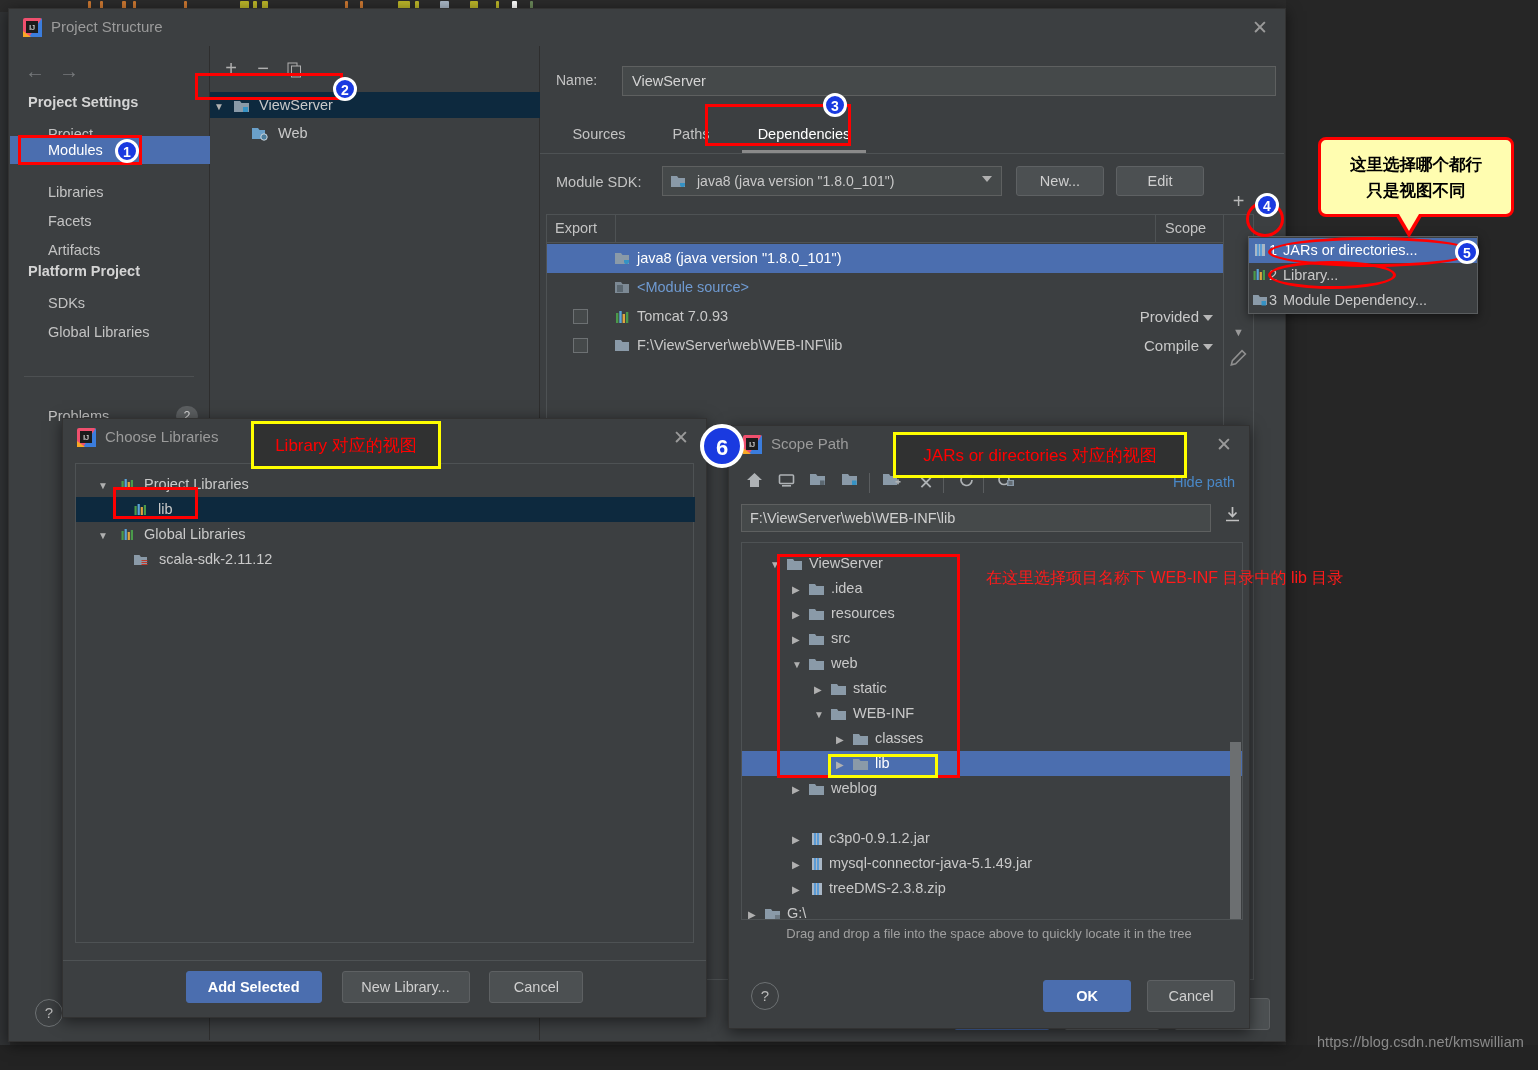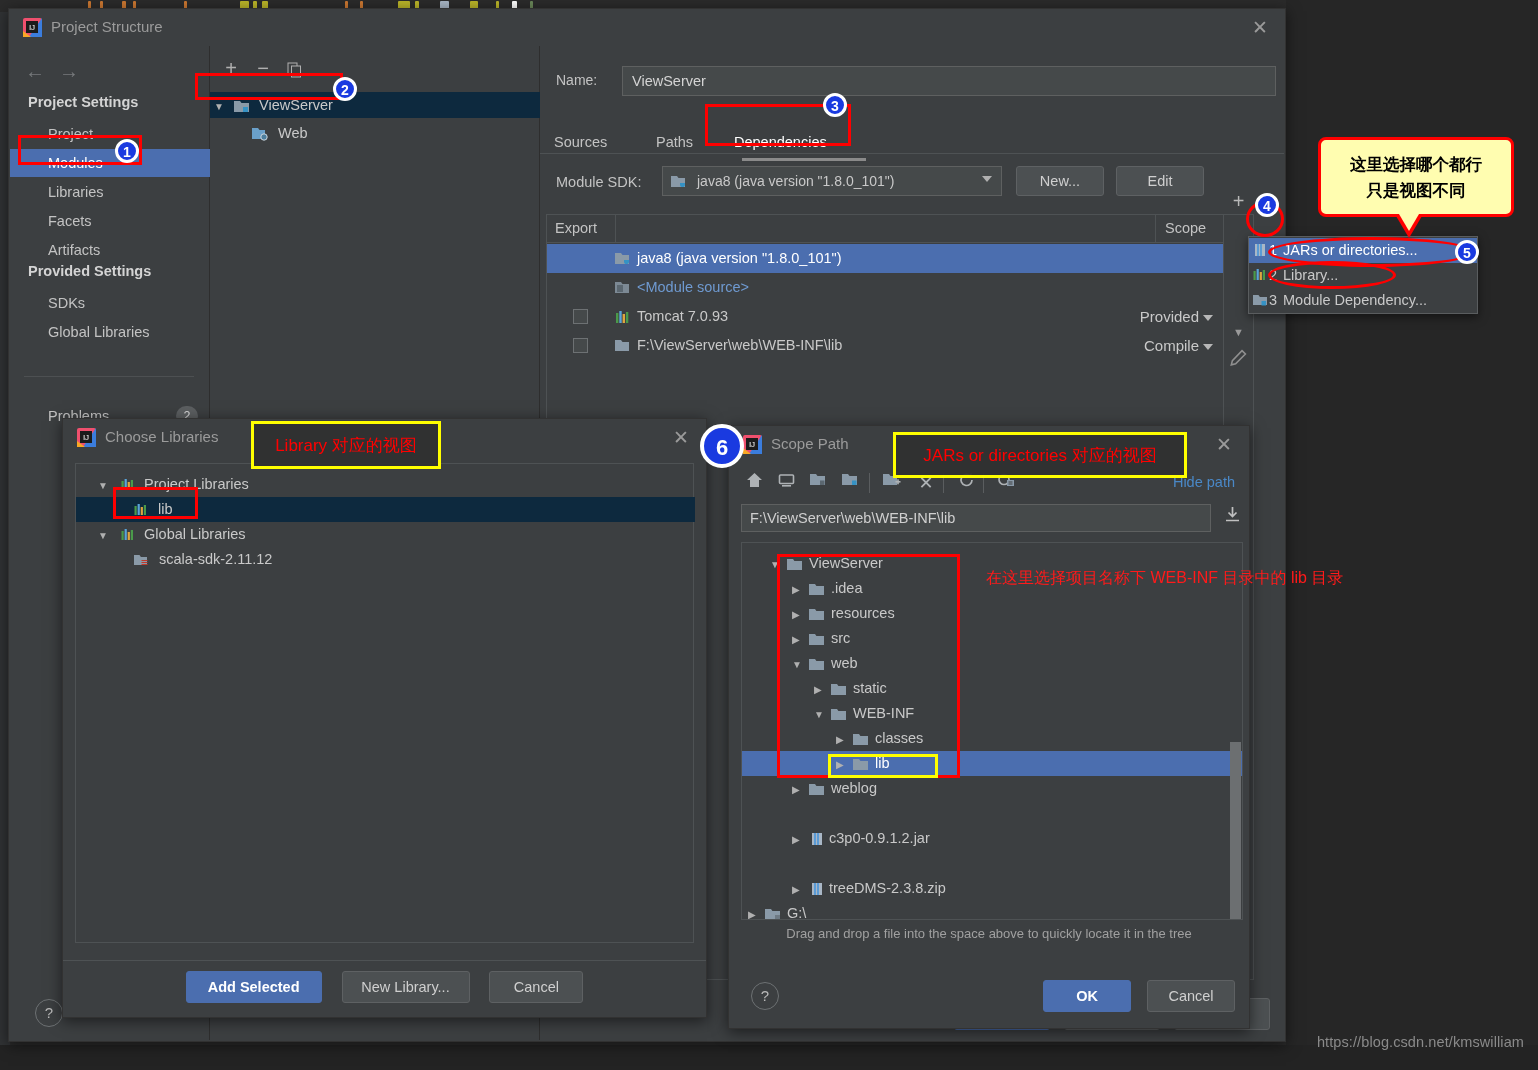--- a/index.html
+++ b/index.html
@@ -59,22 +59,22 @@
   .mod-row { position:absolute; left:0; width:330px; height:26px; line-height:26px; color:#c9c9c9; font-size:14.5px;
              cursor:pointer; }
   .mod-row.selected { background:#0d293e; }
   .tri { display:inline-block; width:14px; color:#b0b0b0; font-size:10px; }
 
   #ps-detail { position:absolute; left:531px; top:37px; right:1px; bottom:1px; background:#3c3f41; }
   #name-label { position:absolute; left:16px; top:26px; font-size:14px; color:#c3c3c3; }
   #name-input { position:absolute; left:82px; top:20px; width:654px; height:30px; background:#45494a;
                 border:1px solid #5e6060; color:#d4d4d4; font-size:14.5px; padding:0 9px; line-height:28px; }
   .tabbar { position:absolute; left:0; top:70px; right:0; height:38px; border-bottom:1px solid #4e5254; }
-  .tab { position:absolute; top:8px; height:37px; line-height:37px; color:#c3c3c3; font-size:14.5px; cursor:pointer;
-         }
+  .tab { position:absolute; top:0; height:37px; line-height:37px; color:#c3c3c3; font-size:14.5px; cursor:pointer;
+         text-align:center; }
   .tab.active { color:#ffffff; }
   .tab.active:after { content:""; position:absolute; left:8px; right:8px; bottom:0; height:3px; background:#8a8a8a; }
   #sdk-label { position:absolute; left:16px; top:128px; font-size:14.5px; color:#c3c3c3; }
   #sdk-combo { position:absolute; left:122px; top:120px; width:340px; height:30px; background:#45494a;
                border:1px solid #5e6060; color:#c9c9c9; font-size:14px; line-height:28px; padding-left:34px; }
   #sdk-combo .caret { position:absolute; right:9px; top:9px; width:0;height:0;border-left:5px solid transparent;
                       border-right:5px solid transparent;border-top:6px solid #b0b0b0; }
   .btn { position:absolute; background:#4c5052; border:1px solid #5e6163; border-radius:3px; color:#cfcfcf;
          font-size:14.5px; text-align:center; cursor:pointer; }
   #btn-new { left:476px; top:120px; width:88px; height:30px; line-height:28px; }
@@ -200,25 +200,25 @@
     <span class="dlg-close" style="right:14px">✕</span>
   </div>
 
   <div id="ps-sidebar">
     <div id="ps-nav">
       <span class="navarrow" style="left:0">←</span>
       <span class="navarrow" style="left:34px">→</span>
     </div>
     <div class="sb-head" style="top:48px">Project Settings</div>
     <div class="sb-item" style="top:74px">Project</div>
-    <div class="sb-item selected" style="top:103px">Modules</div>
+    <div class="sb-item selected" style="top:90px">Modules</div>
     <div class="sb-item" style="top:132px">Libraries</div>
     <div class="sb-item" style="top:161px">Facets</div>
     <div class="sb-item" style="top:190px">Artifacts</div>
-    <div class="sb-head" style="top:217px">Provided Settings</div>
+    <div class="sb-head" style="top:217px">Platform Project</div>
     <div class="sb-item" style="top:243px">SDKs</div>
     <div class="sb-item" style="top:272px">Global Libraries</div>
     <div class="sb-sep" style="top:330px"></div>
     <div id="sb-problems">Problems</div>
     <div id="sb-problems-badge">2</div>
   </div>
 
   <div id="ps-modules-pane">
     <div id="mod-toolbar">
       <span class="tb-btn" style="left:0">+</span>
@@ -559,20 +559,25 @@
             <path d="M0 1h6l1.4 2H15v9H0z" fill="#8a9aa8"></path>
           </svg></span><span>lib</span></div>
     <div class="sp-row" style="top:233px;padding-left:50px"><span class="tri">▶</span><span class="ico" style="margin:0 6px 0 3px"><svg width="16" height="13" viewBox="0 0 16 13">
             <path d="M0 1h6l1.4 2H15v9H0z" fill="#8a9aa8"></path>
           </svg></span><span>weblog</span></div>
     <div class="sp-row" style="top:283px;padding-left:50px"><span class="tri">▶</span><span class="ico" style="margin:0 6px 0 5px"><svg width="12" height="14" viewBox="0 0 12 14">
             <rect x="1" y="1" width="10" height="12" fill="#a9b7c6"></rect>
             <rect x="3" y="1" width="2" height="12" fill="#5b9bd5"></rect>
             <rect x="6" y="1" width="2" height="12" fill="#5b9bd5"></rect>
           </svg></span><span>c3p0-0.9.1.2.jar</span></div>
+    <div class="sp-row" style="top:308px;padding-left:50px"><span class="tri">▶</span><span class="ico" style="margin:0 6px 0 5px"><svg width="12" height="14" viewBox="0 0 12 14">
+            <rect x="1" y="1" width="10" height="12" fill="#a9b7c6"></rect>
+            <rect x="3" y="1" width="2" height="12" fill="#5b9bd5"></rect>
+            <rect x="6" y="1" width="2" height="12" fill="#5b9bd5"></rect>
+          </svg></span><span>mysql-connector-java-5.1.49.jar</span></div>
     <div class="sp-row" style="top:333px;padding-left:50px"><span class="tri">▶</span><span class="ico" style="margin:0 6px 0 5px"><svg width="12" height="14" viewBox="0 0 12 14">
             <rect x="1" y="1" width="10" height="12" fill="#a9b7c6"></rect>
             <rect x="3" y="1" width="2" height="12" fill="#5b9bd5"></rect>
             <rect x="6" y="1" width="2" height="12" fill="#5b9bd5"></rect>
           </svg></span><span>treeDMS-2.3.8.zip</span></div>
     <div class="sp-row" style="top:358px;padding-left:6px"><span class="tri">▶</span><span class="ico" style="margin:0 6px 0 3px"><svg width="16" height="13" viewBox="0 0 16 13">
             <path d="M0 1h6l1.4 2H15v9H0z" fill="#8a9aa8"></path>
             <rect x="10" y="7" width="5" height="5" fill="#6e7a84"></rect>
           </svg></span><span>G:\</span></div>
 

